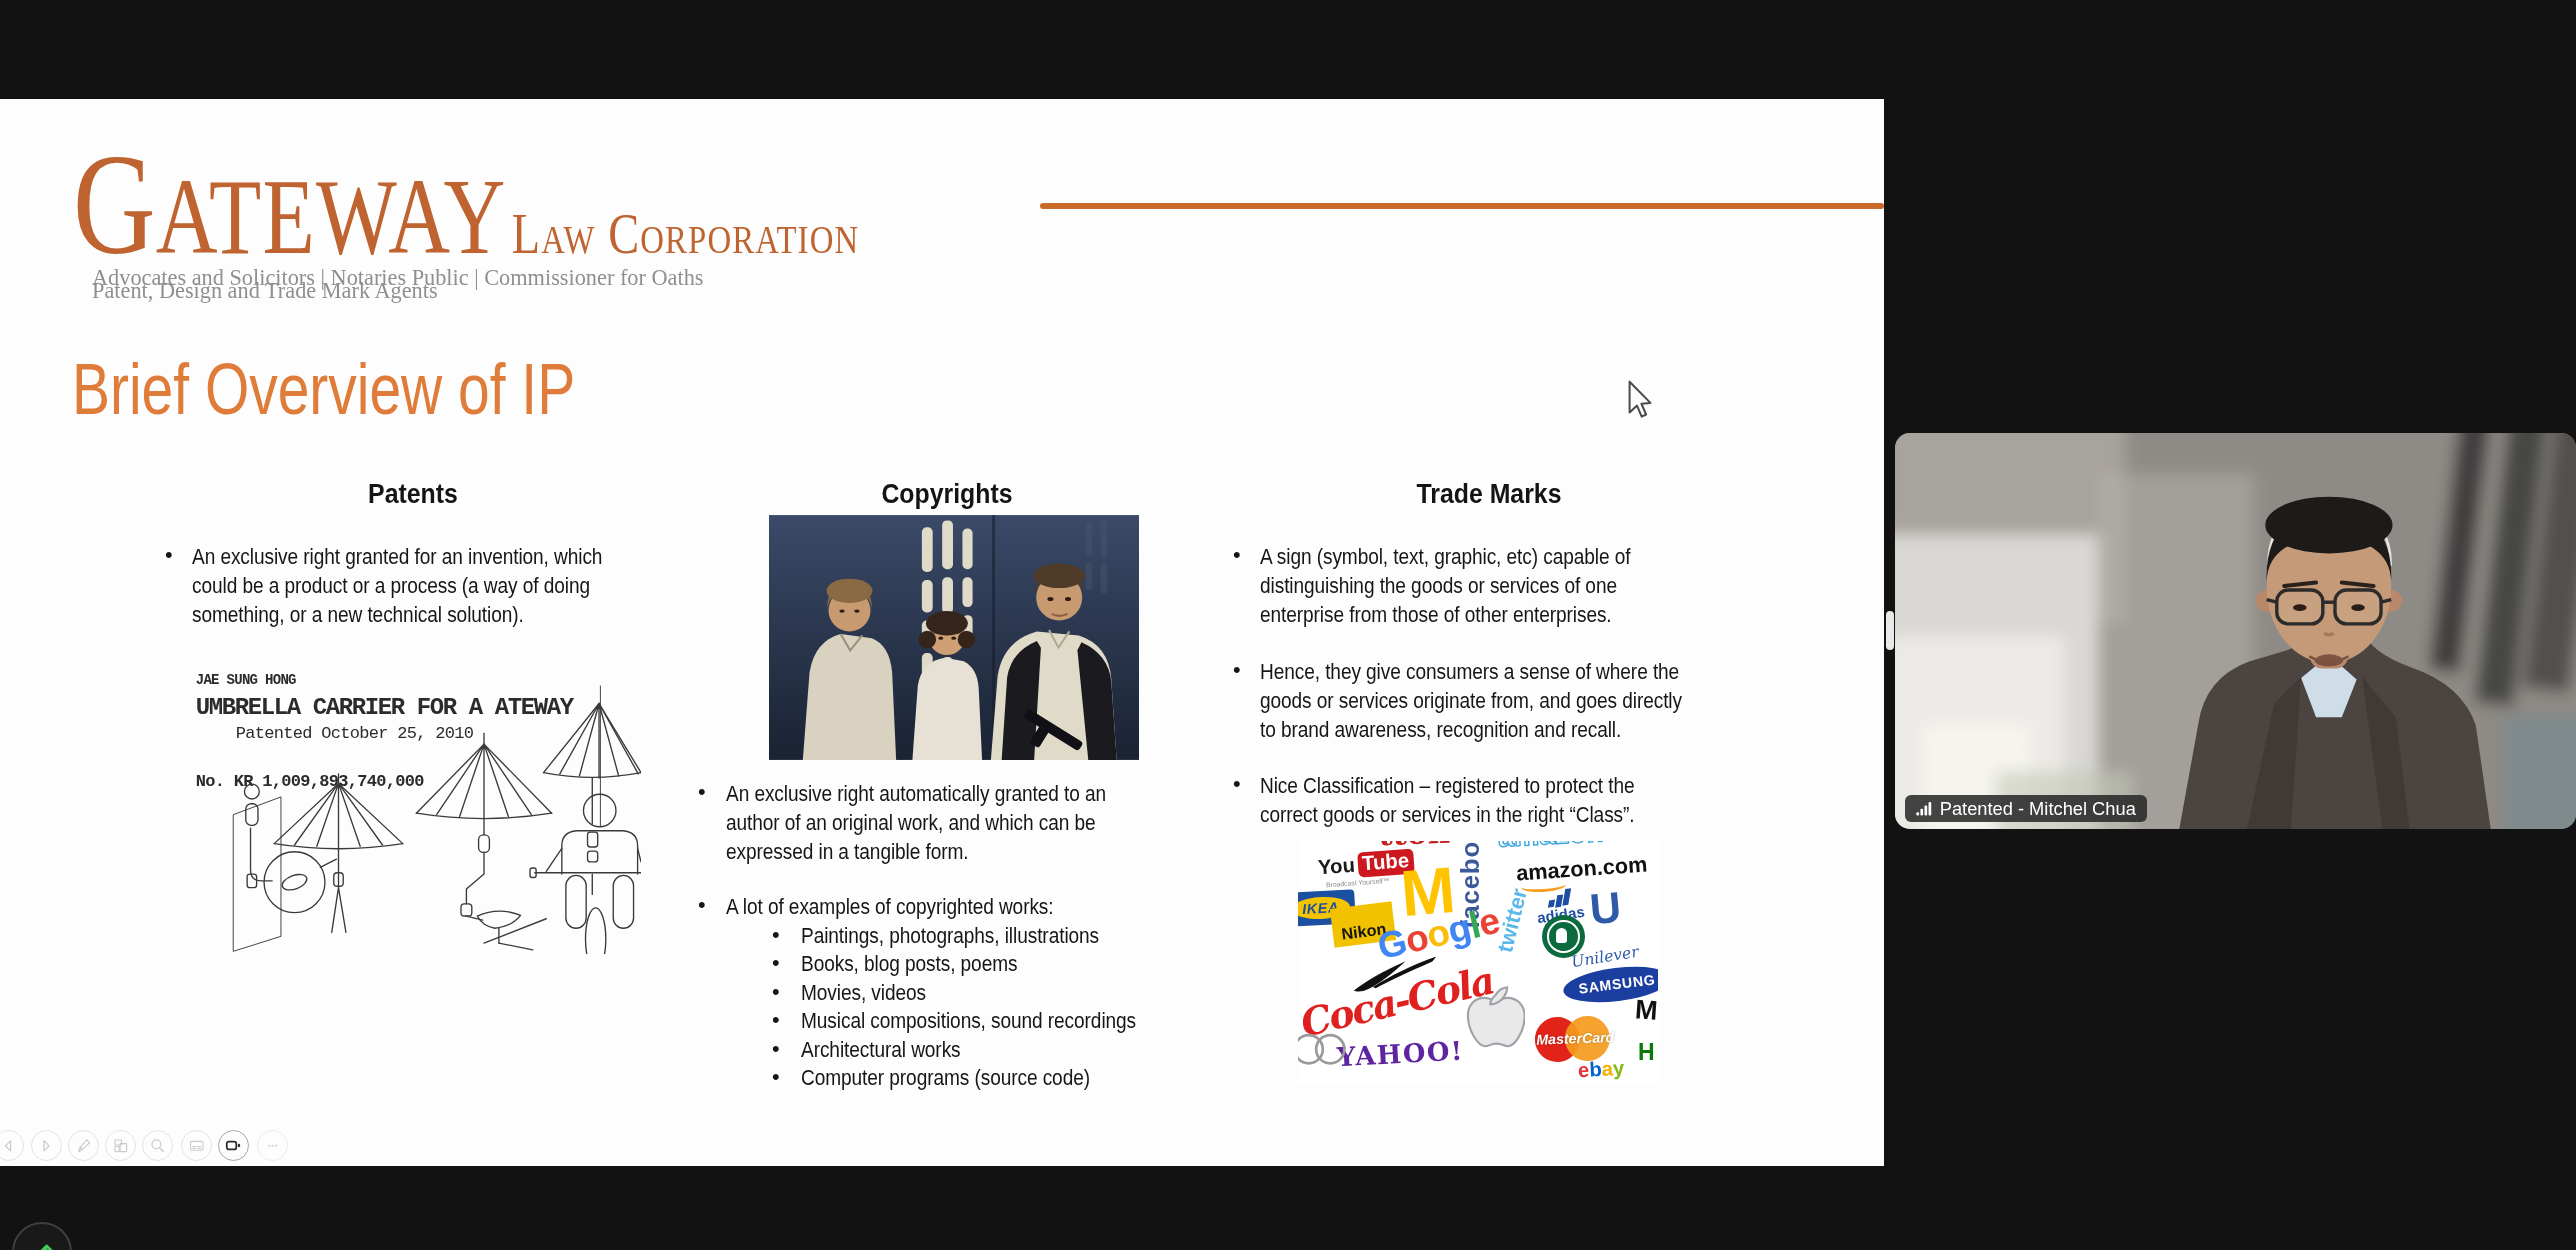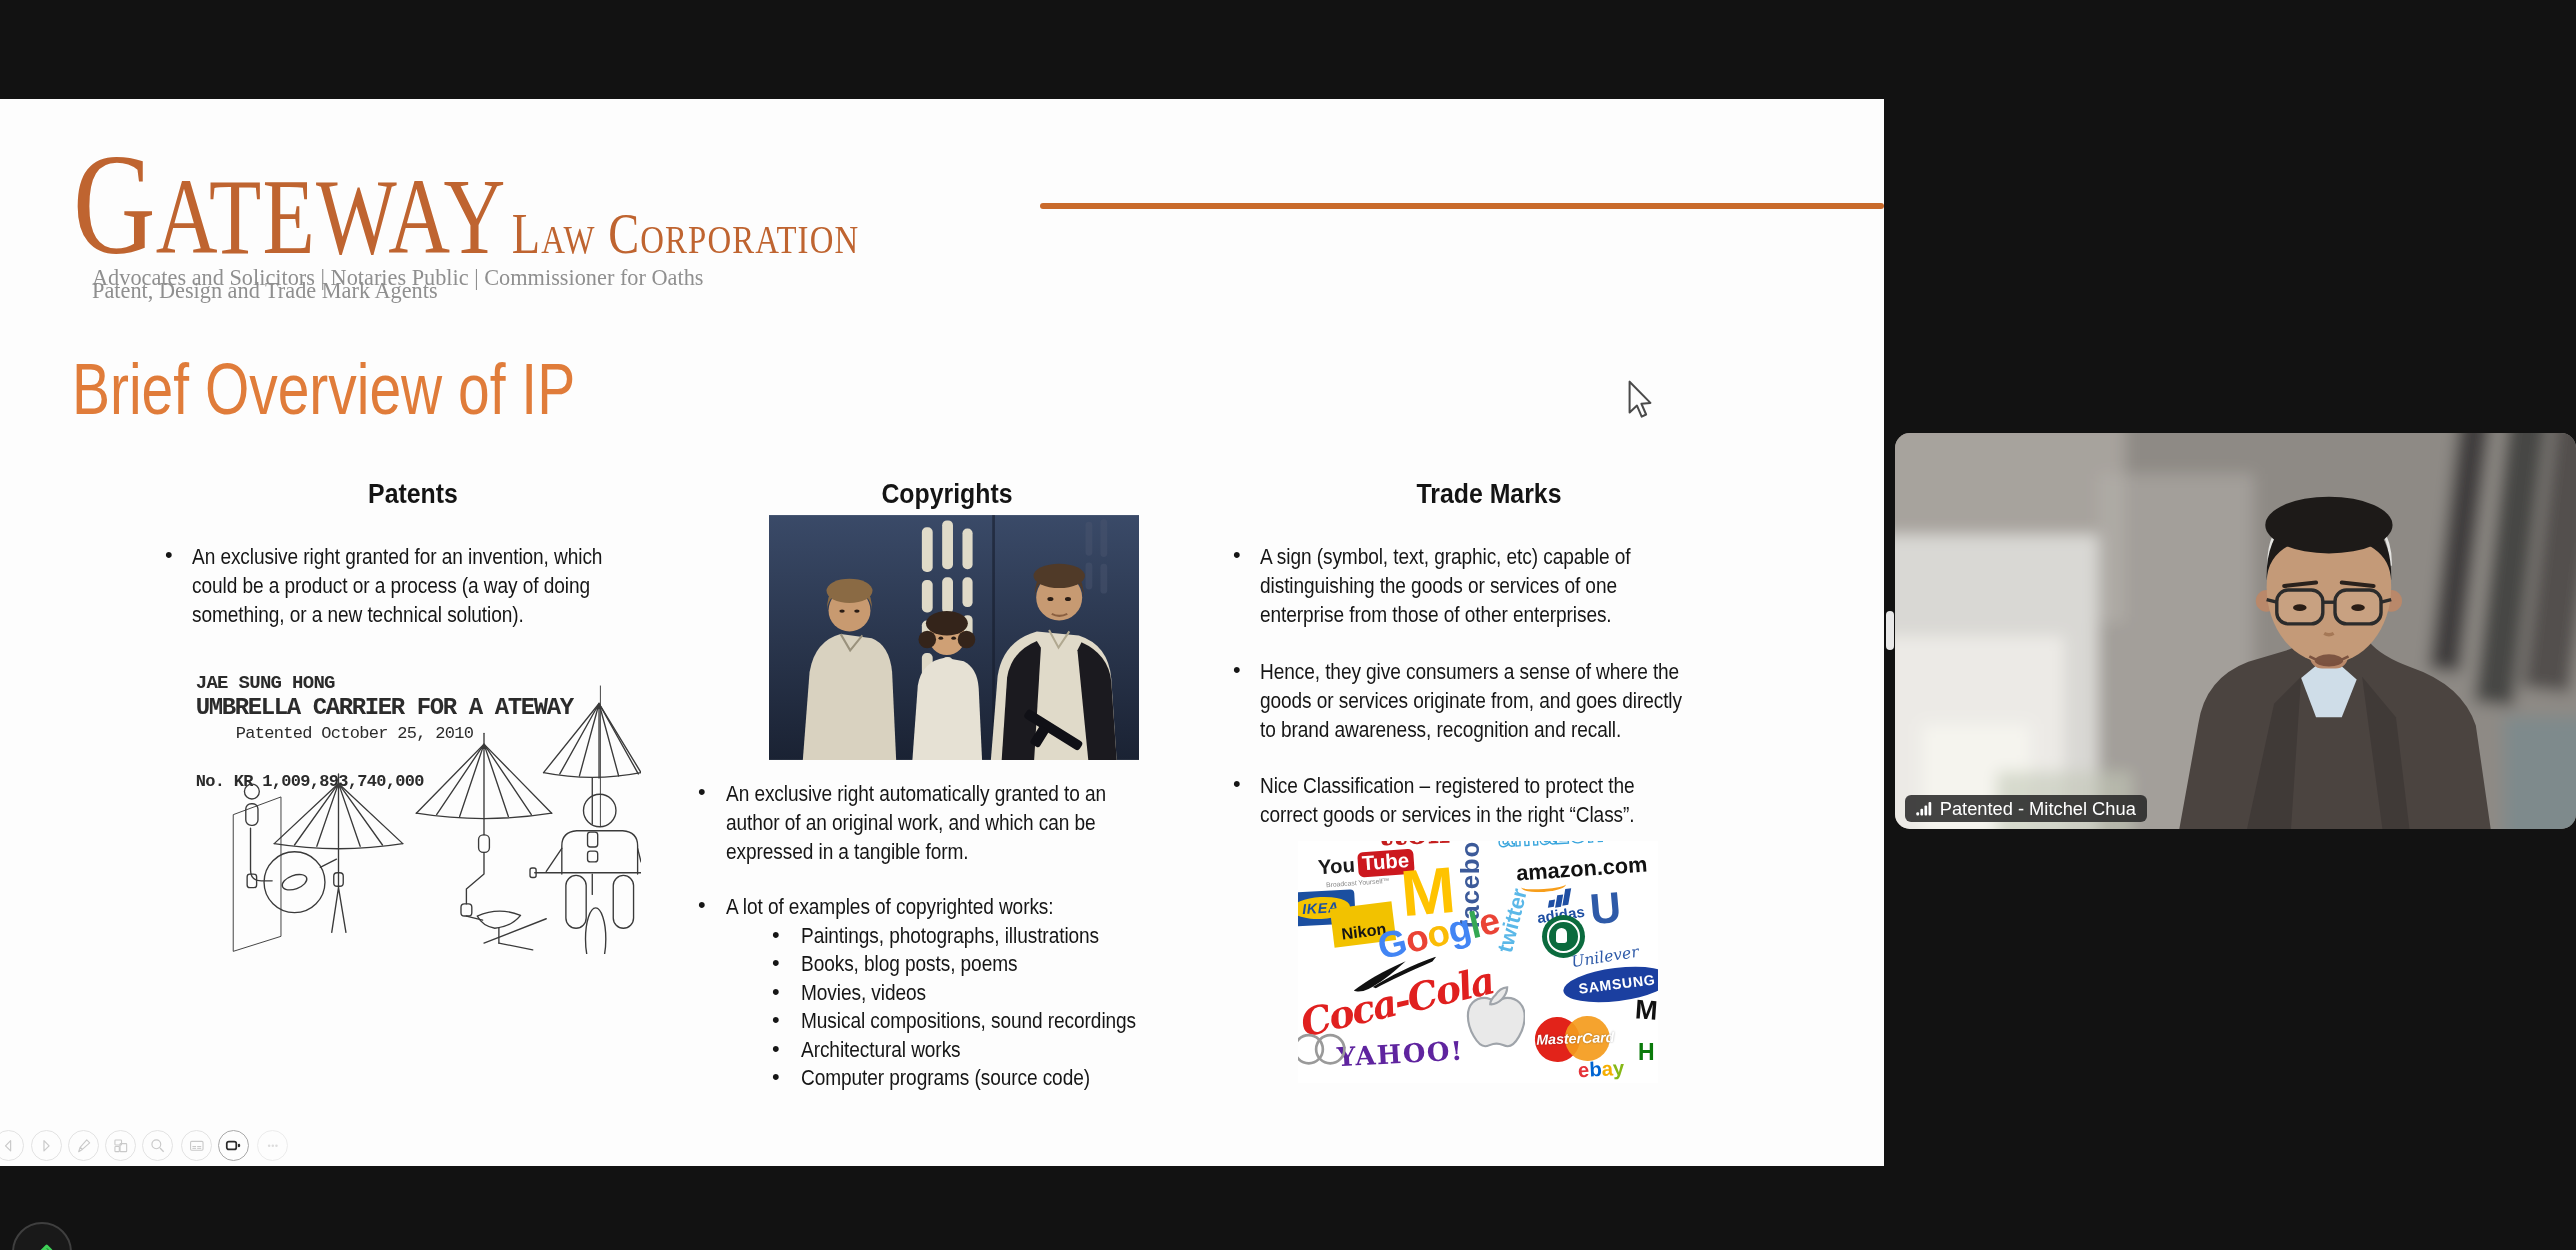--- a/index.html
+++ b/index.html
@@ -24,21 +24,21 @@
   .col-heading{top:380px;width:284px;text-align:center;font-size:27px;font-weight:bold;color:#141414;
                transform:scaleX(.92);transform-origin:center top;}
   .h-patents{left:271px;} .h-copyrights{left:805px;} .h-trademarks{left:1347px;}
   .bullet{position:absolute;font-size:21.7px;color:#161616;}
   .tblock{position:absolute;transform:scaleX(.88);transform-origin:left top;}
   .tline{font-size:21.7px;line-height:29px;color:#161616;white-space:nowrap;letter-spacing:-0.1px;}
   .subline{font-size:21.7px;line-height:28.4px;color:#161616;white-space:nowrap;letter-spacing:-0.1px;}
   
   .patent-doc{left:193px;top:572px;width:448px;height:283px;}
   .pd-t{position:absolute;font-family:"Liberation Mono",monospace;color:#2B2B2B;white-space:nowrap;font-weight:bold;}
-  .pd1{left:2.7px;top:1.4px;font-size:19px;letter-spacing:-0.7px;}
+  .pd1{left:2.7px;top:1.4px;font-size:14px;letter-spacing:-0.7px;}
   .pd2{left:2.7px;top:23px;font-size:24px;letter-spacing:-1.4px;}
   .pd3{left:2.7px;top:53px;font-size:17px;font-weight:normal;letter-spacing:-0.7px;margin-left:40px;}
   .pd4{left:2.7px;top:73px;font-size:17px;font-weight:bold;letter-spacing:-0.7px;margin-top:28px;}
   
   .sw-photo{left:769px;top:416px;width:370px;height:245px;overflow:hidden;}
   
   .collage{left:1298px;top:742px;width:360px;height:242px;background:#fff;overflow:hidden;}
   .cl{position:absolute;white-space:nowrap;}
   .yt{left:20.3px;top:10.8px;transform:rotate(-4deg);display:flex;align-items:center;gap:2.7px;}
   .yt-you{font-size:20.3px;font-weight:bold;color:#1A1A1A;}

